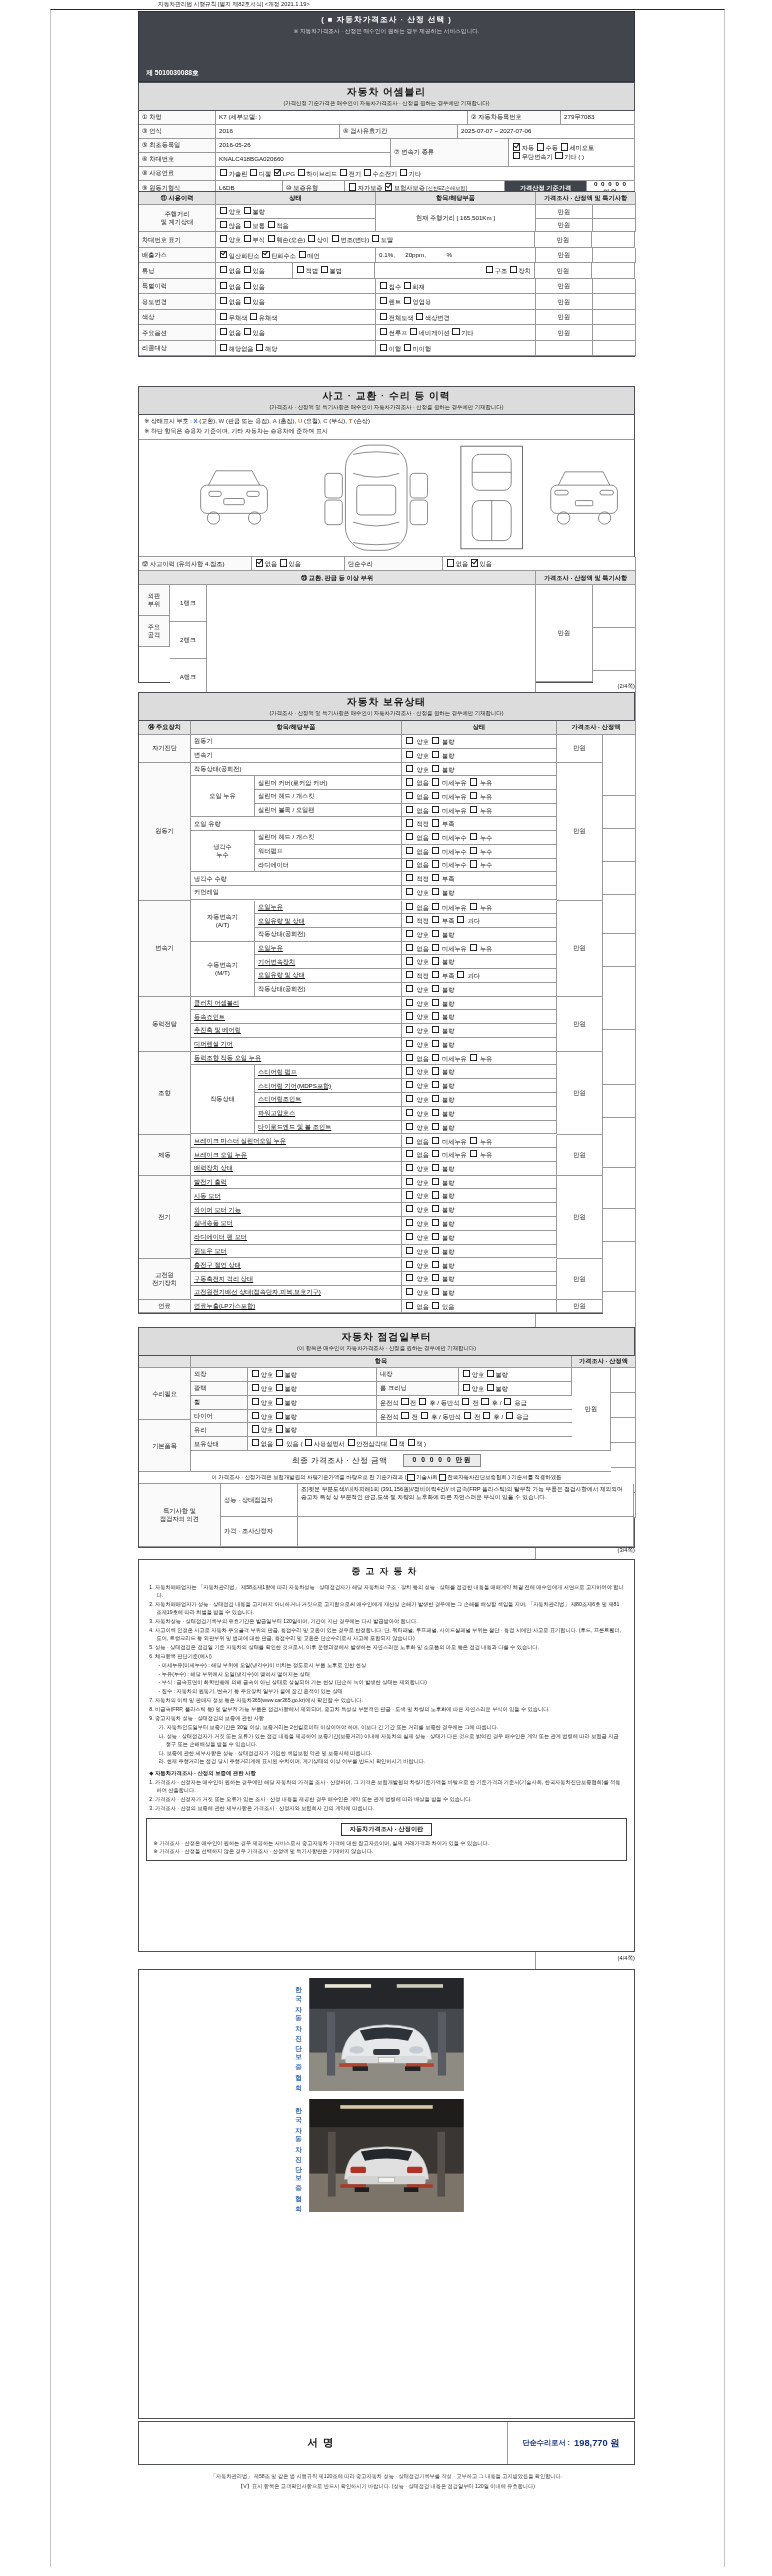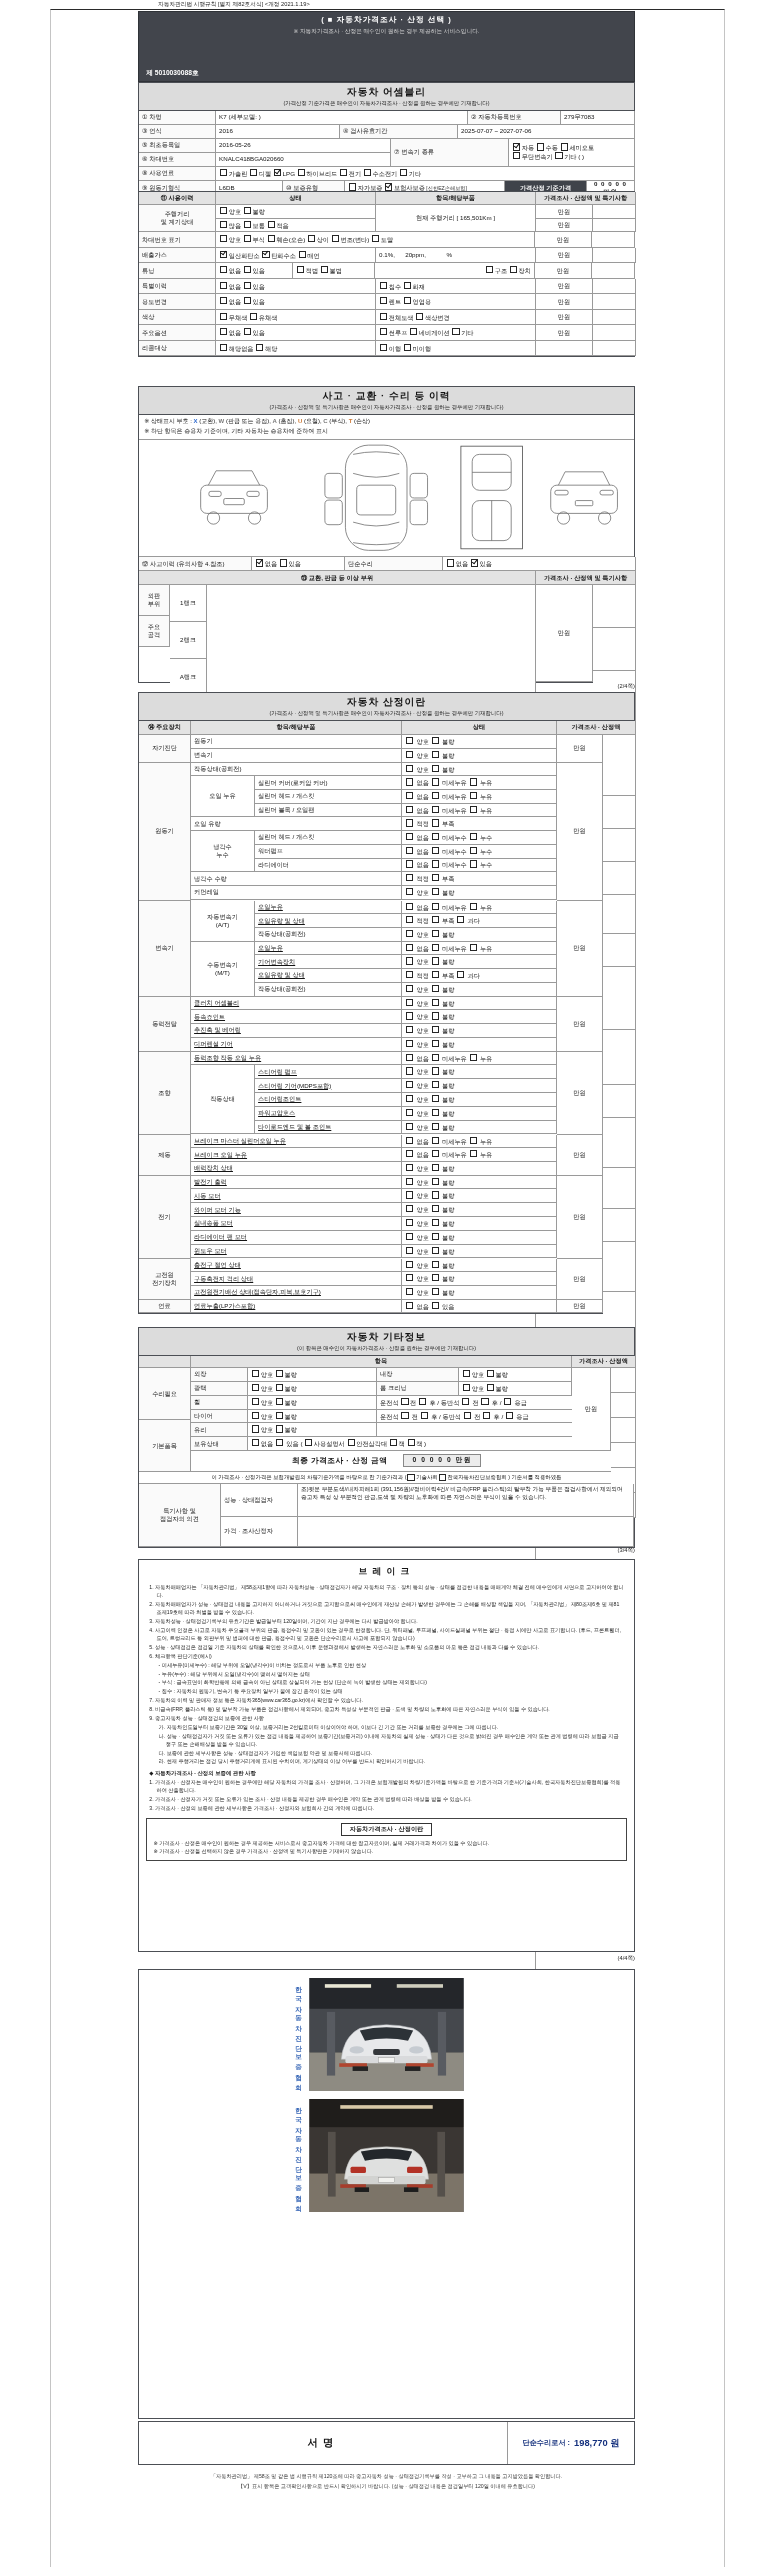--- a/index.html
+++ b/index.html
@@ -40,21 +40,21 @@
   
   .cb{display:inline-block;width:5.2px;height:5.2px;border:1px solid #262626;margin:0 1.5px -0.5px 1px;position:relative;background:#fff}
   .cb.ck:after{content:"";position:absolute;left:0.8px;top:-1.3px;width:2.1px;height:4.1px;
       border-right:1.1px solid #111;border-bottom:1.1px solid #111;transform:rotate(38deg)}
   
   .legend-area{border-bottom:0.5px solid #9a9a9a;padding:2.6px 5.2px;font-size:6px;line-height:1.6}
   .lg-b{color:#2f6bd0;font-weight:bold}.lg-o{color:#cf7a36;font-weight:bold}.lg-g{color:#777;font-weight:bold}.lg-n{}
   .diagram-area{border-bottom:0.5px solid #9a9a9a;height:116px;background:#fff}
   
   .final{justify-content:center;align-items:center;border-bottom:0.5px solid #9a9a9a;display:flex;background:#fff}
-  .final-label{font-size:7.7px;font-weight:bold;letter-spacing:0.5px;margin-right:16px}
+  .final-label{font-size:7.7px;font-weight:normal;letter-spacing:0.5px;margin-right:16px}
   .final-value{border:0.5px solid #888;background:#ececec;padding:1px 8.2px;font-weight:bold;letter-spacing:1.5px;font-size:6.7px}
   .fnote{height:11.3px;display:flex;align-items:center;justify-content:center;font-size:5.4px;border-bottom:0.5px solid #9a9a9a;background:#fff}
   .remark{font-size:5.7px;line-height:1.35;align-items:flex-start;padding-top:2.1px}
   
   .notice-title{text-align:center;font-size:8.8px;font-weight:bold;letter-spacing:5.2px;margin:6.2px 0 5.2px}
   .nline{font-size:5.2px;line-height:1.55;margin:0.8px 0;color:#1c1c1c;padding-left:7.2px;text-indent:-7.2px}
   .nline.ind{padding-left:16.5px}
   .nline.nb{font-weight:bold;margin-top:3.6px;font-size:5.4px}
   .nbox{margin:6.2px 7.2px 0;border:0.8px solid #444;padding:4.1px 6.2px}
   .nbox-title{display:block;width:fit-content;margin:0 auto 3.1px;border:0.8px solid #333;padding:1px 8.2px;font-weight:bold;font-size:6.2px}
@@ -516,21 +516,21 @@
           </div>
         </div>
       </div>
     </div>
 </div>
 
 <div class="marker" style="top:683px">(2/4쪽)</div>
 
 <div class="sec box" style="top:692px">
   <div class="band">
-    <div class="band-t">자동차 산정이란</div>
+    <div class="band-t">자동차 보유상태</div>
     <div class="band-s">(가격조사 · 산정액 및 특기사항은 매수인이 자동차가격조사 · 산정을 원하는 경우에만 기재합니다)</div>
   </div>
   <div id="detail-body">
       <div class="frow" style="height: 14.4px;">
         <div class="c hd" style="flex: 0 0 52px; width: 52px;">
           <span class="tw">⑭ 주요장치</span>
         </div>
         <div class="c hd" style="flex: 0 0 211px; width: 211px;">
           <span class="tw">항목/해당부품</span>
         </div>
@@ -1116,21 +1116,21 @@
           <div class="c" style="flex: 0 0 33px; width: 33px; height: 13.8px;">
             <span class="tw"></span>
           </div>
         </div>
       </div>
     </div>
 </div>
 
 <div class="sec box" style="top:1327px">
   <div class="band">
-    <div class="band-t">자동차 기타정보</div>
+    <div class="band-t">자동차 점검일부터</div>
     <div class="band-s">(이 항목은 매수인이 자동차가격조사 · 산정을 원하는 경우에만 기재합니다)</div>
   </div>
   <div id="etc-body">
       <div class="frow" style="height: 12.4px;">
         <div class="c hd" style="flex: 0 0 52px; width: 52px;">
           <span class="tw"></span>
         </div>
         <div class="c hd" style="flex: 0 0 381px; width: 381px;">
           <span class="tw">항목</span>
         </div>
@@ -1267,21 +1267,21 @@
             </div>
           </div>
         </div>
       </div>
     </div>
 </div>
 
 <div class="marker" style="top:1547px">(3/4쪽)</div>
 
 <div class="sec box" style="top:1559px;height:393px;overflow:hidden">
-  <div class="notice-title">브레이크</div>
+  <div class="notice-title">중고자동차</div>
   <div id="notice-body" style="padding:0 10.3px">
       <div class="nline">1. 자동차매매업자는 「자동차관리법」 제58조제1항에 따라 자동차성능 · 상태점검자가 해당 자동차의 구조 · 장치 등의 성능 · 상태를 점검한 내용을 매매계약 체결 전에 매수인에게 서면으로 고지하여야 합니다.</div>
       <div class="nline">2. 자동차매매업자가 성능 · 상태점검 내용을 고지하지 아니하거나 거짓으로 고지함으로써 매수인에게 재산상 손해가 발생한 경우에는 그 손해를 배상할 책임을 지며, 「자동차관리법」 제80조제6호 및 제81조제19호에 따라 처벌을 받을 수 있습니다.</div>
       <div class="nline">3. 자동차성능 · 상태점검기록부의 유효기간은 발급일부터 120일이며, 기간이 지난 경우에는 다시 발급받아야 합니다.</div>
       <div class="nline">4. 사고이력 인정은 사고로 자동차 주요골격 부위의 판금, 용접수리 및 교환이 있는 경우로 한정합니다. 단, 쿼터패널, 루프패널, 사이드실패널 부위는 절단 · 용접 시에만 사고로 표기합니다. (후드, 프론트휀더, 도어, 트렁크리드 등 외판부위 및 범퍼에 대한 판금, 용접수리 및 교환은 단순수리로서 사고에 포함되지 않습니다)</div>
       <div class="nline">5. 성능 · 상태점검은 점검일 기준 자동차의 상태를 확인한 것으로서, 이후 운행과정에서 발생하는 자연스러운 노후화 및 소모품의 마모 등은 점검 내용과 다를 수 있습니다.</div>
       <div class="nline">6. 체크항목 판단기준(예시)</div>
       <div class="nline ind">- 미세누유(미세누수) : 해당 부위에 오일(냉각수)이 비치는 정도로서 부품 노후로 인한 현상</div>
       <div class="nline ind">- 누유(누수) : 해당 부위에서 오일(냉각수)이 맺혀서 떨어지는 상태</div>
       <div class="nline ind">- 부식 : 금속표면이 화학반응에 의해 금속이 아닌 상태로 상실되어 가는 현상 (단순히 녹이 발생한 상태는 제외합니다)</div>

